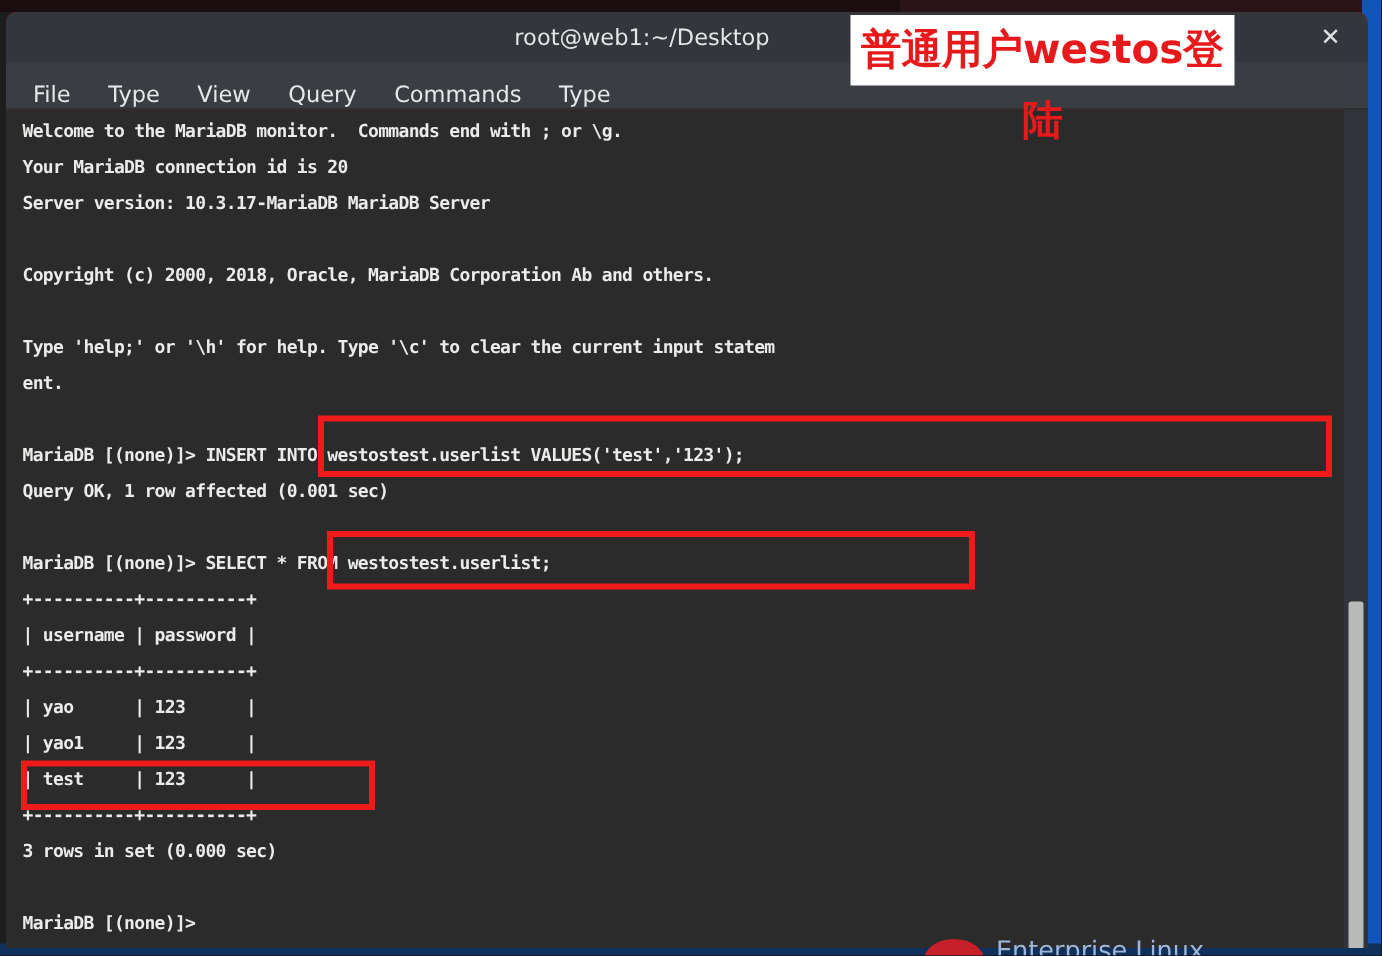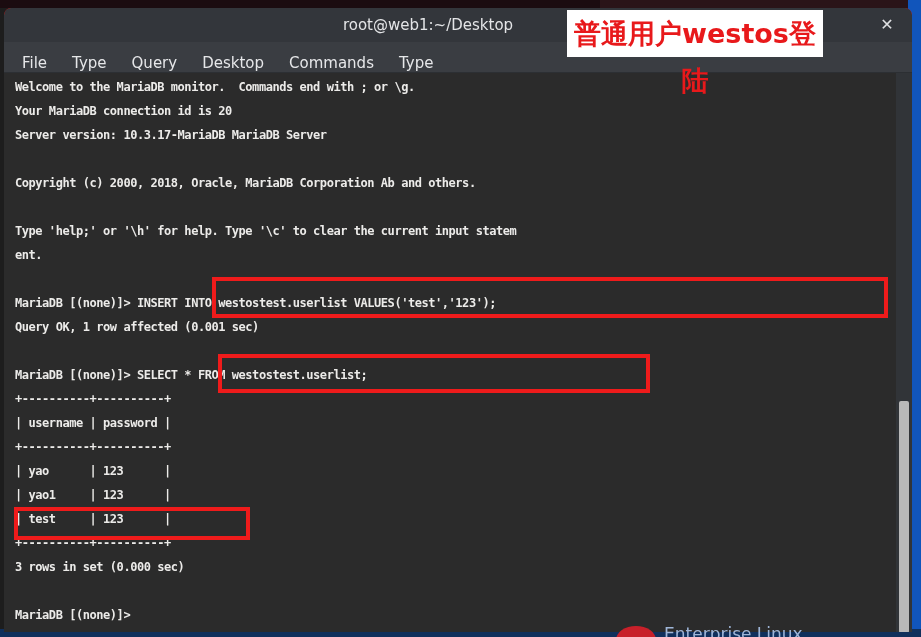--- a/index.html
+++ b/index.html
@@ -217,22 +217,22 @@
   <div class="window">
 
     <div class="titlebar">
       <div class="titlebar-title">root@web1:~/Desktop</div>
       <div class="titlebar-close">✕</div>
     </div>
 
     <div class="menubar">
       <div class="menu-item">File</div>
       <div class="menu-item">Type</div>
+      <div class="menu-item">View</div>
       <div class="menu-item">Query</div>
-      <div class="menu-item">Desktop</div>
       <div class="menu-item">Commands</div>
       <div class="menu-item">Type</div>
     </div>
 
     <div class="term-body">
       <div class="term-text">Welcome to the MariaDB monitor.  Commands end with ; or \g.
 Your MariaDB connection id is 20
 Server version: 10.3.17-MariaDB MariaDB Server
 
 Copyright (c) 2000, 2018, Oracle, MariaDB Corporation Ab and others.

